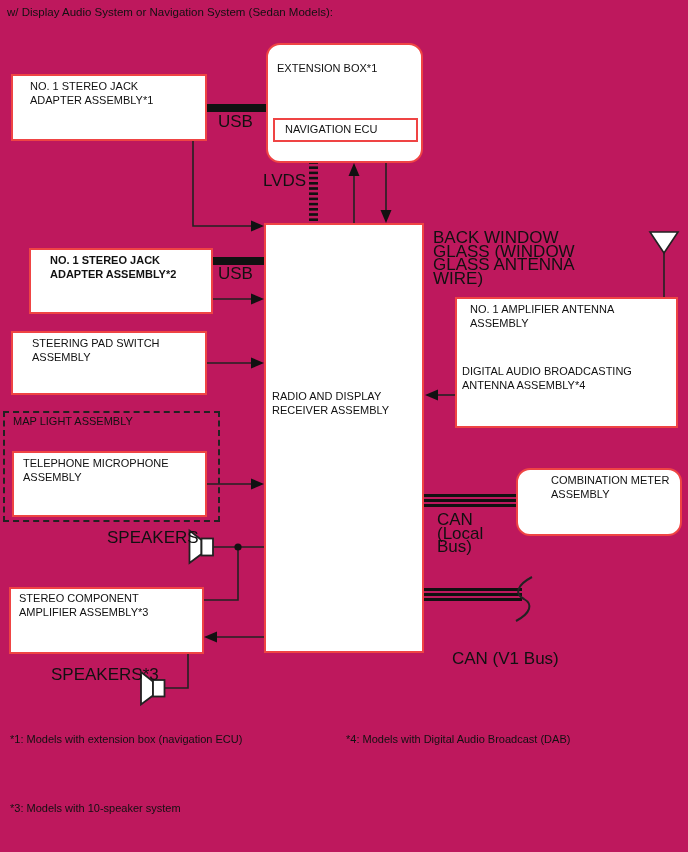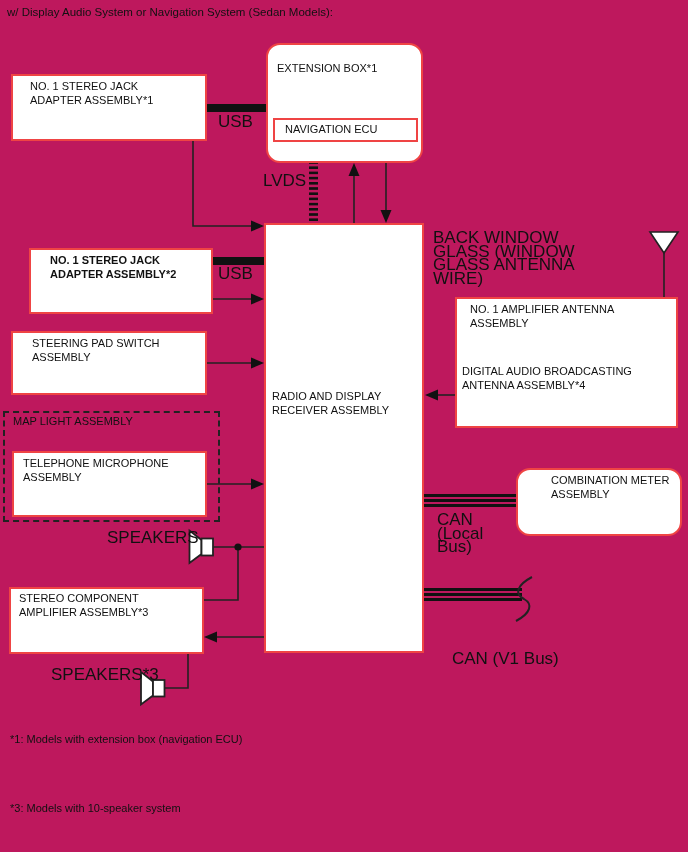--- a/index.html
+++ b/index.html
@@ -139,15 +139,16 @@
   <div class="lbl" style="left:218px;top:115px;">USB</div>
   <div class="lbl" style="left:263px;top:174px;">LVDS</div>
   <div class="lbl" style="left:218px;top:267px;">USB</div>
   <div class="lbl" style="left:433px;top:231px;width:178px;">BACK WINDOW GLASS (WINDOW GLASS ANTENNA WIRE)</div>
   <div class="lbl" style="left:437px;top:513px;width:64px;">CAN (Local Bus)</div>
   <div class="lbl" style="left:452px;top:604px;width:110px;margin-top:48px;">CAN (V1 Bus)</div>
   <div class="lbl" style="left:107px;top:531px;">SPEAKERS</div>
   <div class="lbl" style="left:51px;top:668px;">SPEAKERS*3</div>
 
   <div class="fn" style="left:10px;top:733px;">*1: Models with extension box (navigation ECU)</div>
+  <div class="fn" style="left:346px;top:733px;">*4: Models with Digital Audio Broadcast (DAB)</div>
   <div class="fn" style="left:10px;top:802px;">*3: Models with 10-speaker system</div>
 
 </div>
 
 </body></html>

